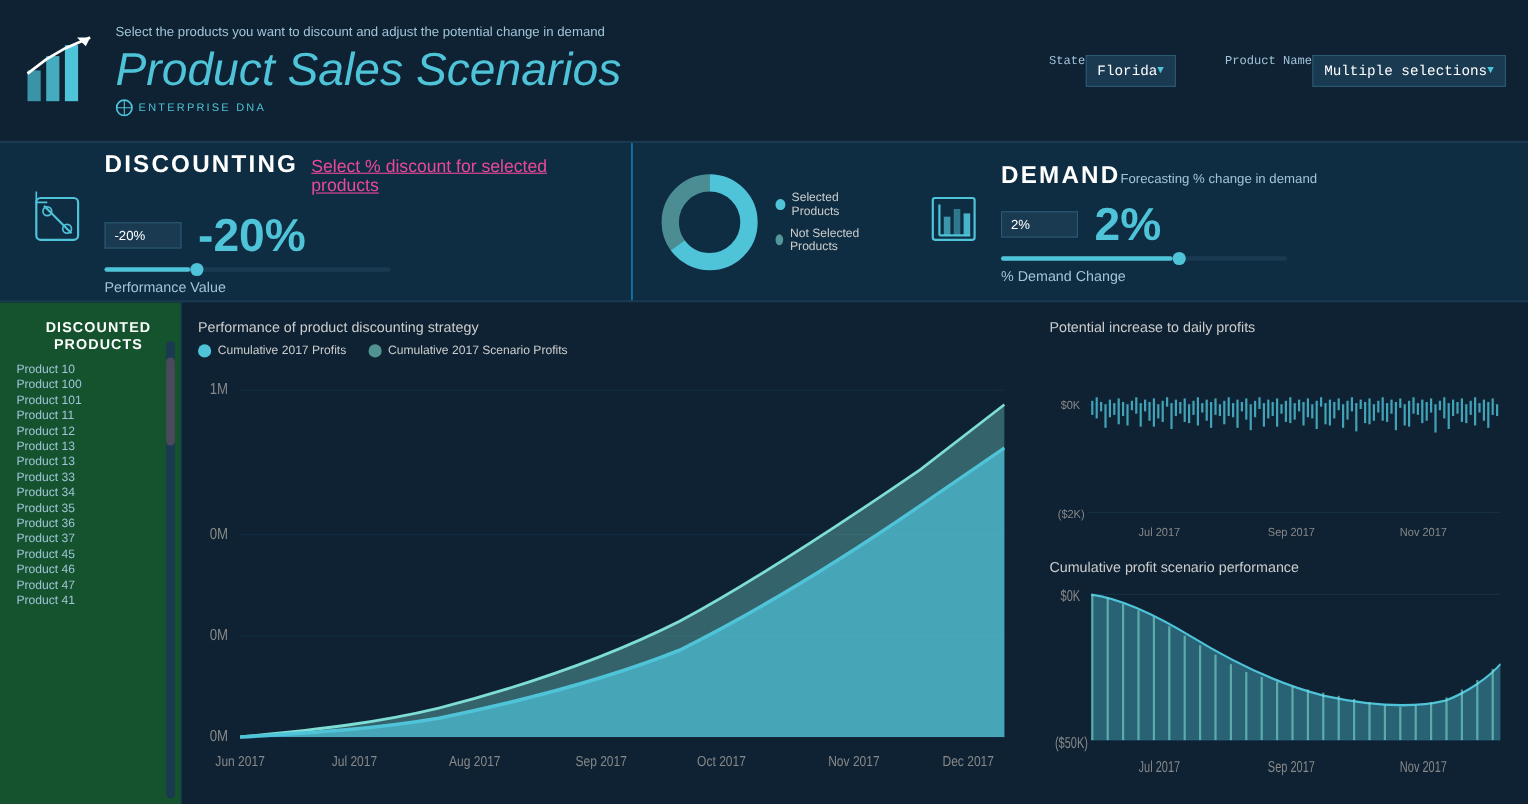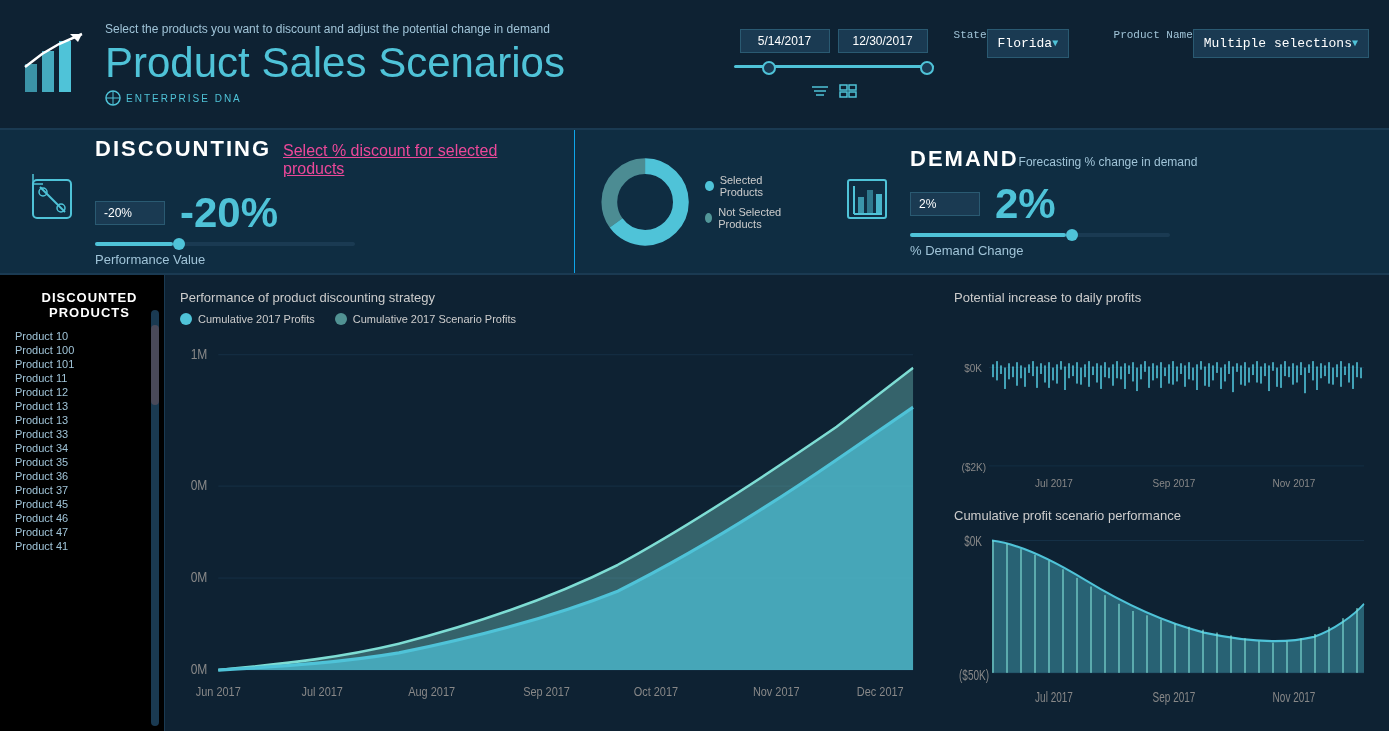--- a/index.html
+++ b/index.html
@@ -33,20 +33,21 @@
     .header-subtitle {
       font-size: 12px;
       color: #a0c4d8;
       margin-bottom: 4px;
     }
     .header-title {
       font-size: 42px;
       font-weight: 300;
       color: #4fc3d8;
       line-height: 1.1;
+      font-style: italic;
     }
     .header-brand {
       display: flex;
       align-items: center;
       margin-top: 4px;
     }
     .brand-logo {
       font-size: 10px;
       color: #4fc3d8;
       letter-spacing: 2px;
@@ -198,21 +199,21 @@
     
     .main-content {
       display: flex;
       height: calc(731px - 130px - 145px);
       background: #0e2233;
     }
 
     
     .sidebar {
       width: 165px;
-      background: #000000;
+      background: #14532d;
       padding: 15px 0 15px 15px;
       border-right: 1px solid #1a3a52;
       overflow: hidden;
     }
     .sidebar-title {
       font-size: 13px;
       font-weight: 700;
       color: #fff;
       text-align: center;
       margin-bottom: 10px;
@@ -313,44 +314,20 @@
         <circle cx="8" cy="8" r="7" fill="none" stroke="#4fc3d8" stroke-width="1.5"></circle>
         <line x1="8" y1="1" x2="8" y2="15" stroke="#4fc3d8" stroke-width="1"></line>
         <line x1="1" y1="8" x2="15" y2="8" stroke="#4fc3d8" stroke-width="1"></line>
       </svg>
       <span class="brand-logo">ENTERPRISE DNA</span>
     </div>
   </div>
 
   <div class="header-controls">
 
-    <div class="date-range-area">
-      <div class="date-inputs">
-        <div class="date-box">5/14/2017</div>
-        <div class="date-box">12/30/2017</div>
-      </div>
-      <div style="width:200px; position:relative; height:16px; margin-bottom:4px;">
-        <div style="position:absolute;top:6px;left:0;right:0;height:3px;background:#4fc3d8;border-radius:2px;"></div>
-        <div style="position:absolute;top:2px;left:28px;width:14px;height:14px;background:#1a3a52;border:2px solid #4fc3d8;border-radius:50%;cursor:pointer;"></div>
-        <div style="position:absolute;top:2px;right:0px;width:14px;height:14px;background:#1a3a52;border:2px solid #4fc3d8;border-radius:50%;cursor:pointer;"></div>
-      </div>
-      <div class="date-icons">
-        <svg width="20" height="16" viewBox="0 0 20 16" style="cursor:pointer">
-          <line x1="2" y1="4" x2="18" y2="4" stroke="#4fc3d8" stroke-width="1.5"></line>
-          <line x1="4" y1="8" x2="16" y2="8" stroke="#4fc3d8" stroke-width="1.5"></line>
-          <line x1="6" y1="12" x2="14" y2="12" stroke="#4fc3d8" stroke-width="1.5"></line>
-        </svg>
-        <svg width="20" height="16" viewBox="0 0 20 16" style="cursor:pointer">
-          <rect x="2" y="2" width="7" height="5" fill="none" stroke="#4fc3d8" stroke-width="1.5"></rect>
-          <rect x="11" y="2" width="7" height="5" fill="none" stroke="#4fc3d8" stroke-width="1.5"></rect>
-          <rect x="2" y="9" width="7" height="5" fill="none" stroke="#4fc3d8" stroke-width="1.5"></rect>
-          <rect x="11" y="9" width="7" height="5" fill="none" stroke="#4fc3d8" stroke-width="1.5"></rect>
-        </svg>
-      </div>
-    </div>
 
     <div class="state-area">
       <div class="filter-label">State</div>
       <div class="dropdown-select">
         <span>Florida</span>
         <span class="dropdown-arrow">▼</span>
       </div>
     </div>
 
     <div class="product-area">

